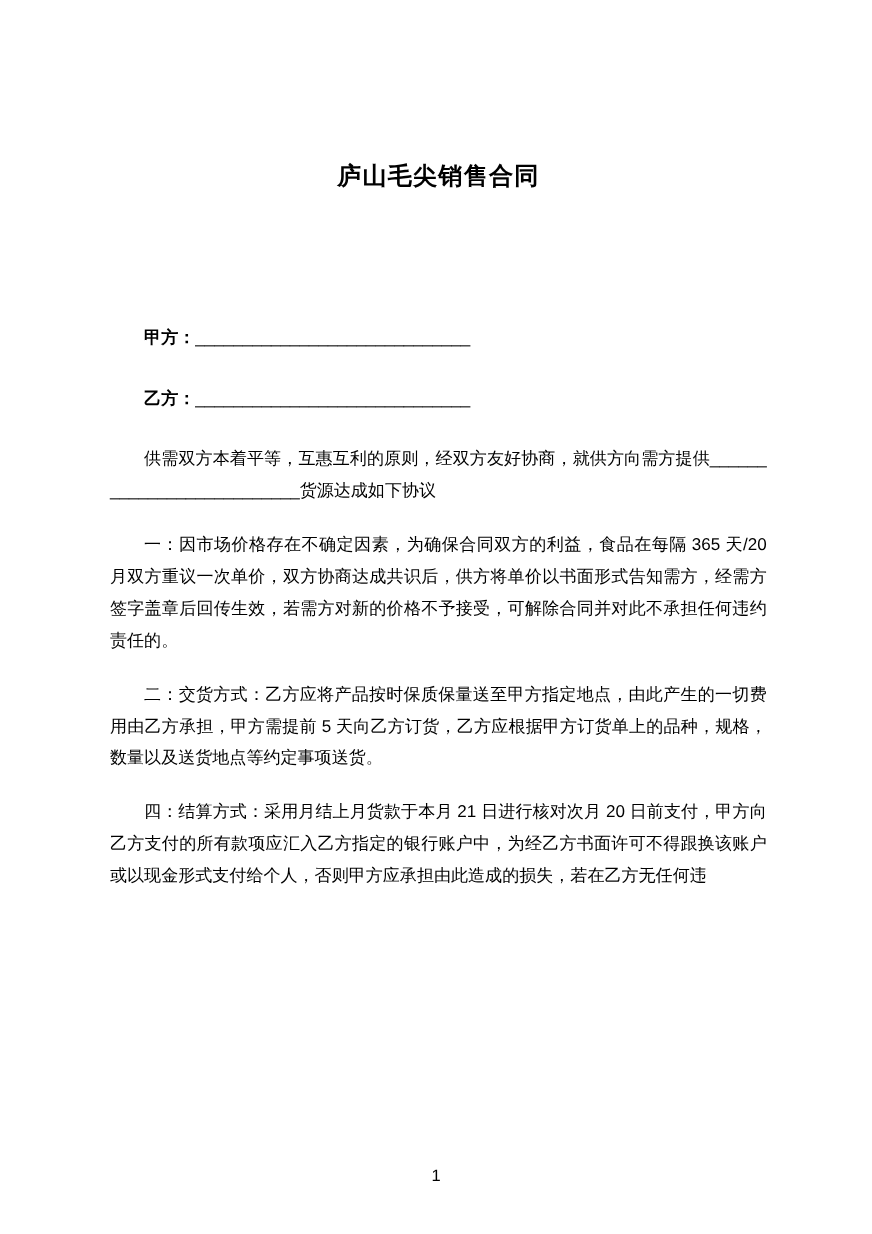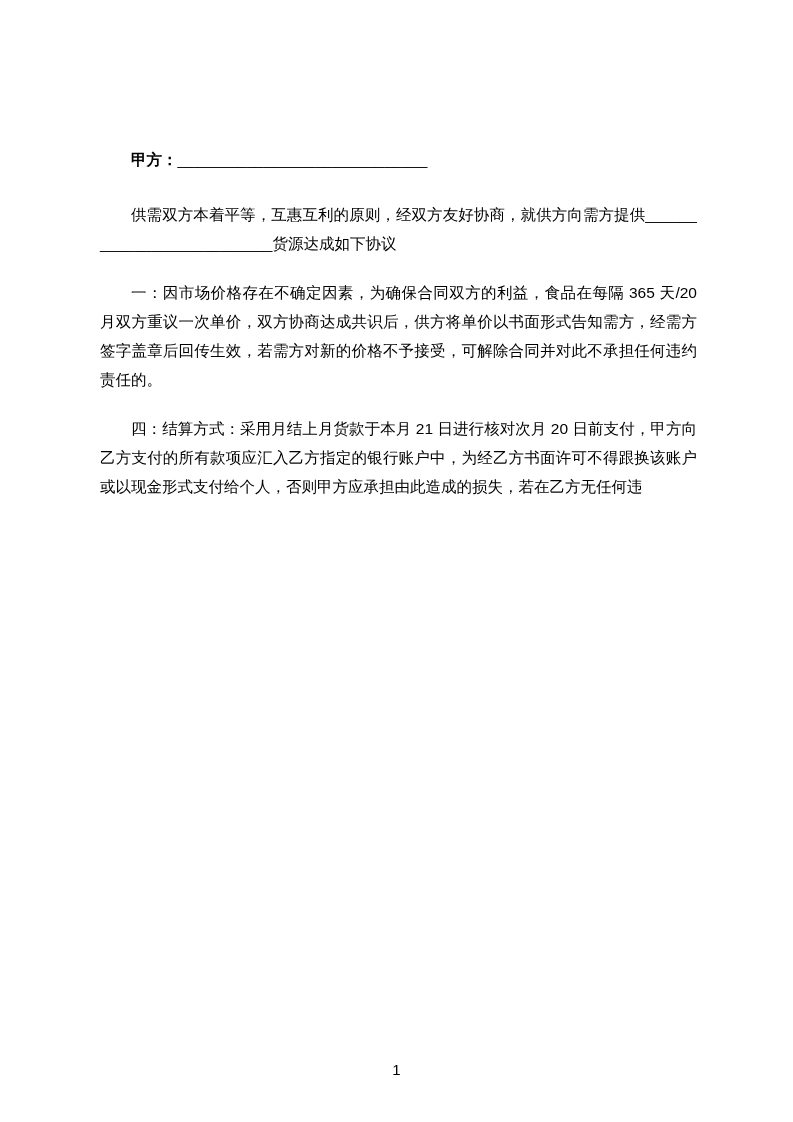--- a/index.html
+++ b/index.html
@@ -58,29 +58,34 @@
     bottom: 44px;
     text-align: center;
     font-size: 15px;
   }
 </style>
 </head>
 <body>
 
 <div class="page">
 
+  <h1 class="doc-title">庐山毛尖销售合同</h1>
 
   <div class="party-line">
     <span class="party-label">甲方：</span><span class="party-blank">_____________________________</span>
   </div>
 
+  <div class="party-line">
+    <span class="party-label">乙方：</span><span class="party-blank">_____________________________</span>
+  </div>
 
   <p class="body-para intro-para">供需双方本着平等，互惠互利的原则，经双方友好协商，就供方向需方提供__________________________货源达成如下协议</p>
 
   <p class="body-para">一：因市场价格存在不确定因素，为确保合同双方的利益，食品在每隔 365 天/20 月双方重议一次单价，双方协商达成共识后，供方将单价以书面形式告知需方，经需方签字盖章后回传生效，若需方对新的价格不予接受，可解除合同并对此不承担任何违约责任的。</p>
 
+  <p class="body-para">二：交货方式：乙方应将产品按时保质保量送至甲方指定地点，由此产生的一切费用由乙方承担，甲方需提前 5 天向乙方订货，乙方应根据甲方订货单上的品种，规格，数量以及送货地点等约定事项送货。</p>
 
 
   <p class="body-para">四：结算方式：采用月结上月货款于本月 21 日进行核对次月 20 日前支付，甲方向乙方支付的所有款项应汇入乙方指定的银行账户中，为经乙方书面许可不得跟换该账户或以现金形式支付给个人，否则甲方应承担由此造成的损失，若在乙方无任何违</p>
 
   <div class="page-number">1</div>
 
 </div>
 
 </body></html>

